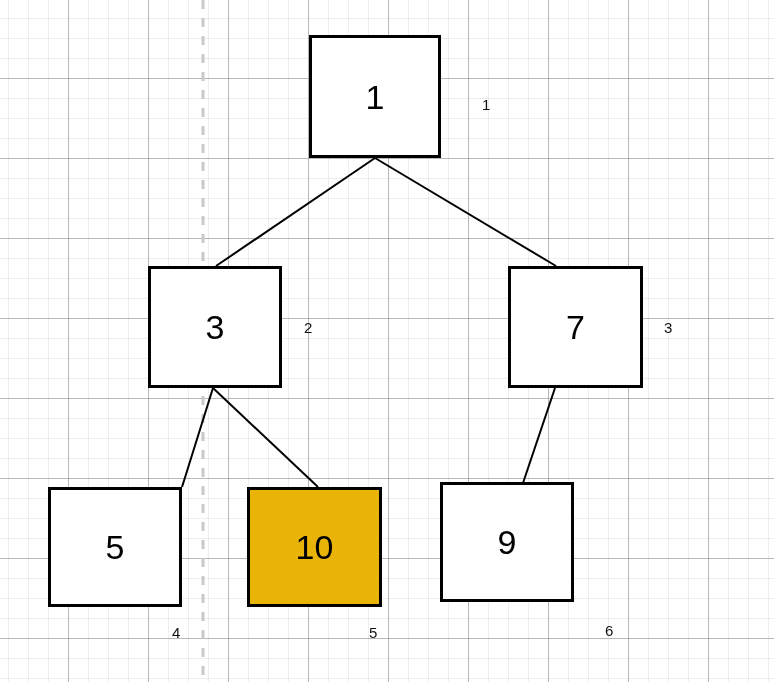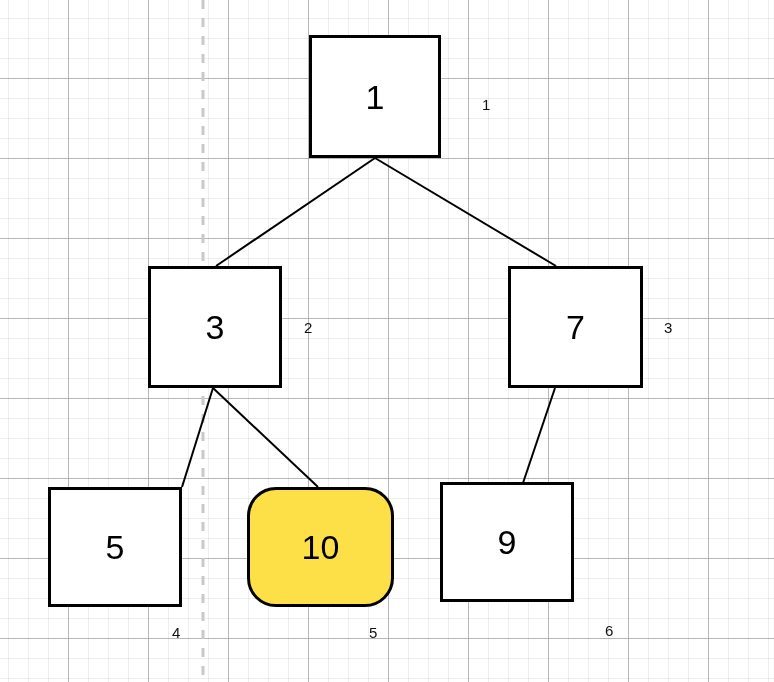--- a/index.html
+++ b/index.html
@@ -84,21 +84,21 @@
       </div>
       <div class="node" style="left: 148px; top: 266px; width: 134px; height: 122px; border-color: rgb(0, 0, 0); border-width: 3px; background: rgb(255, 255, 255);">
         <span class="node-label-text">3</span>
       </div>
       <div class="node" style="left: 508px; top: 266px; width: 135px; height: 122px; border-color: rgb(0, 0, 0); border-width: 3px; background: rgb(255, 255, 255);">
         <span class="node-label-text">7</span>
       </div>
       <div class="node" style="left: 48px; top: 487px; width: 134px; height: 120px; border-color: rgb(0, 0, 0); border-width: 3px; background: rgb(255, 255, 255);">
         <span class="node-label-text">5</span>
       </div>
-      <div class="node" style="left: 247px; top: 487px; width: 147px; height: 120px; border-color: rgb(0, 0, 0); border-width: 3px; background: #fde047; border-radius: 29px;">
+      <div class="node" style="left: 247px; top: 487px; width: 135px; height: 120px; border-color: rgb(0, 0, 0); border-width: 3px; background: #eab308;">
         <span class="node-label-text">10</span>
       </div>
       <div class="node" style="left: 440px; top: 482px; width: 134px; height: 120px; border-color: rgb(0, 0, 0); border-width: 3px; background: rgb(255, 255, 255);">
         <span class="node-label-text">9</span>
       </div>
     </div>
   <div id="caption-layer">
       <div class="caption" style="left: 482px; top: 97px;">1</div>
       <div class="caption" style="left: 304px; top: 320px;">2</div>
       <div class="caption" style="left: 664px; top: 320px;">3</div>

